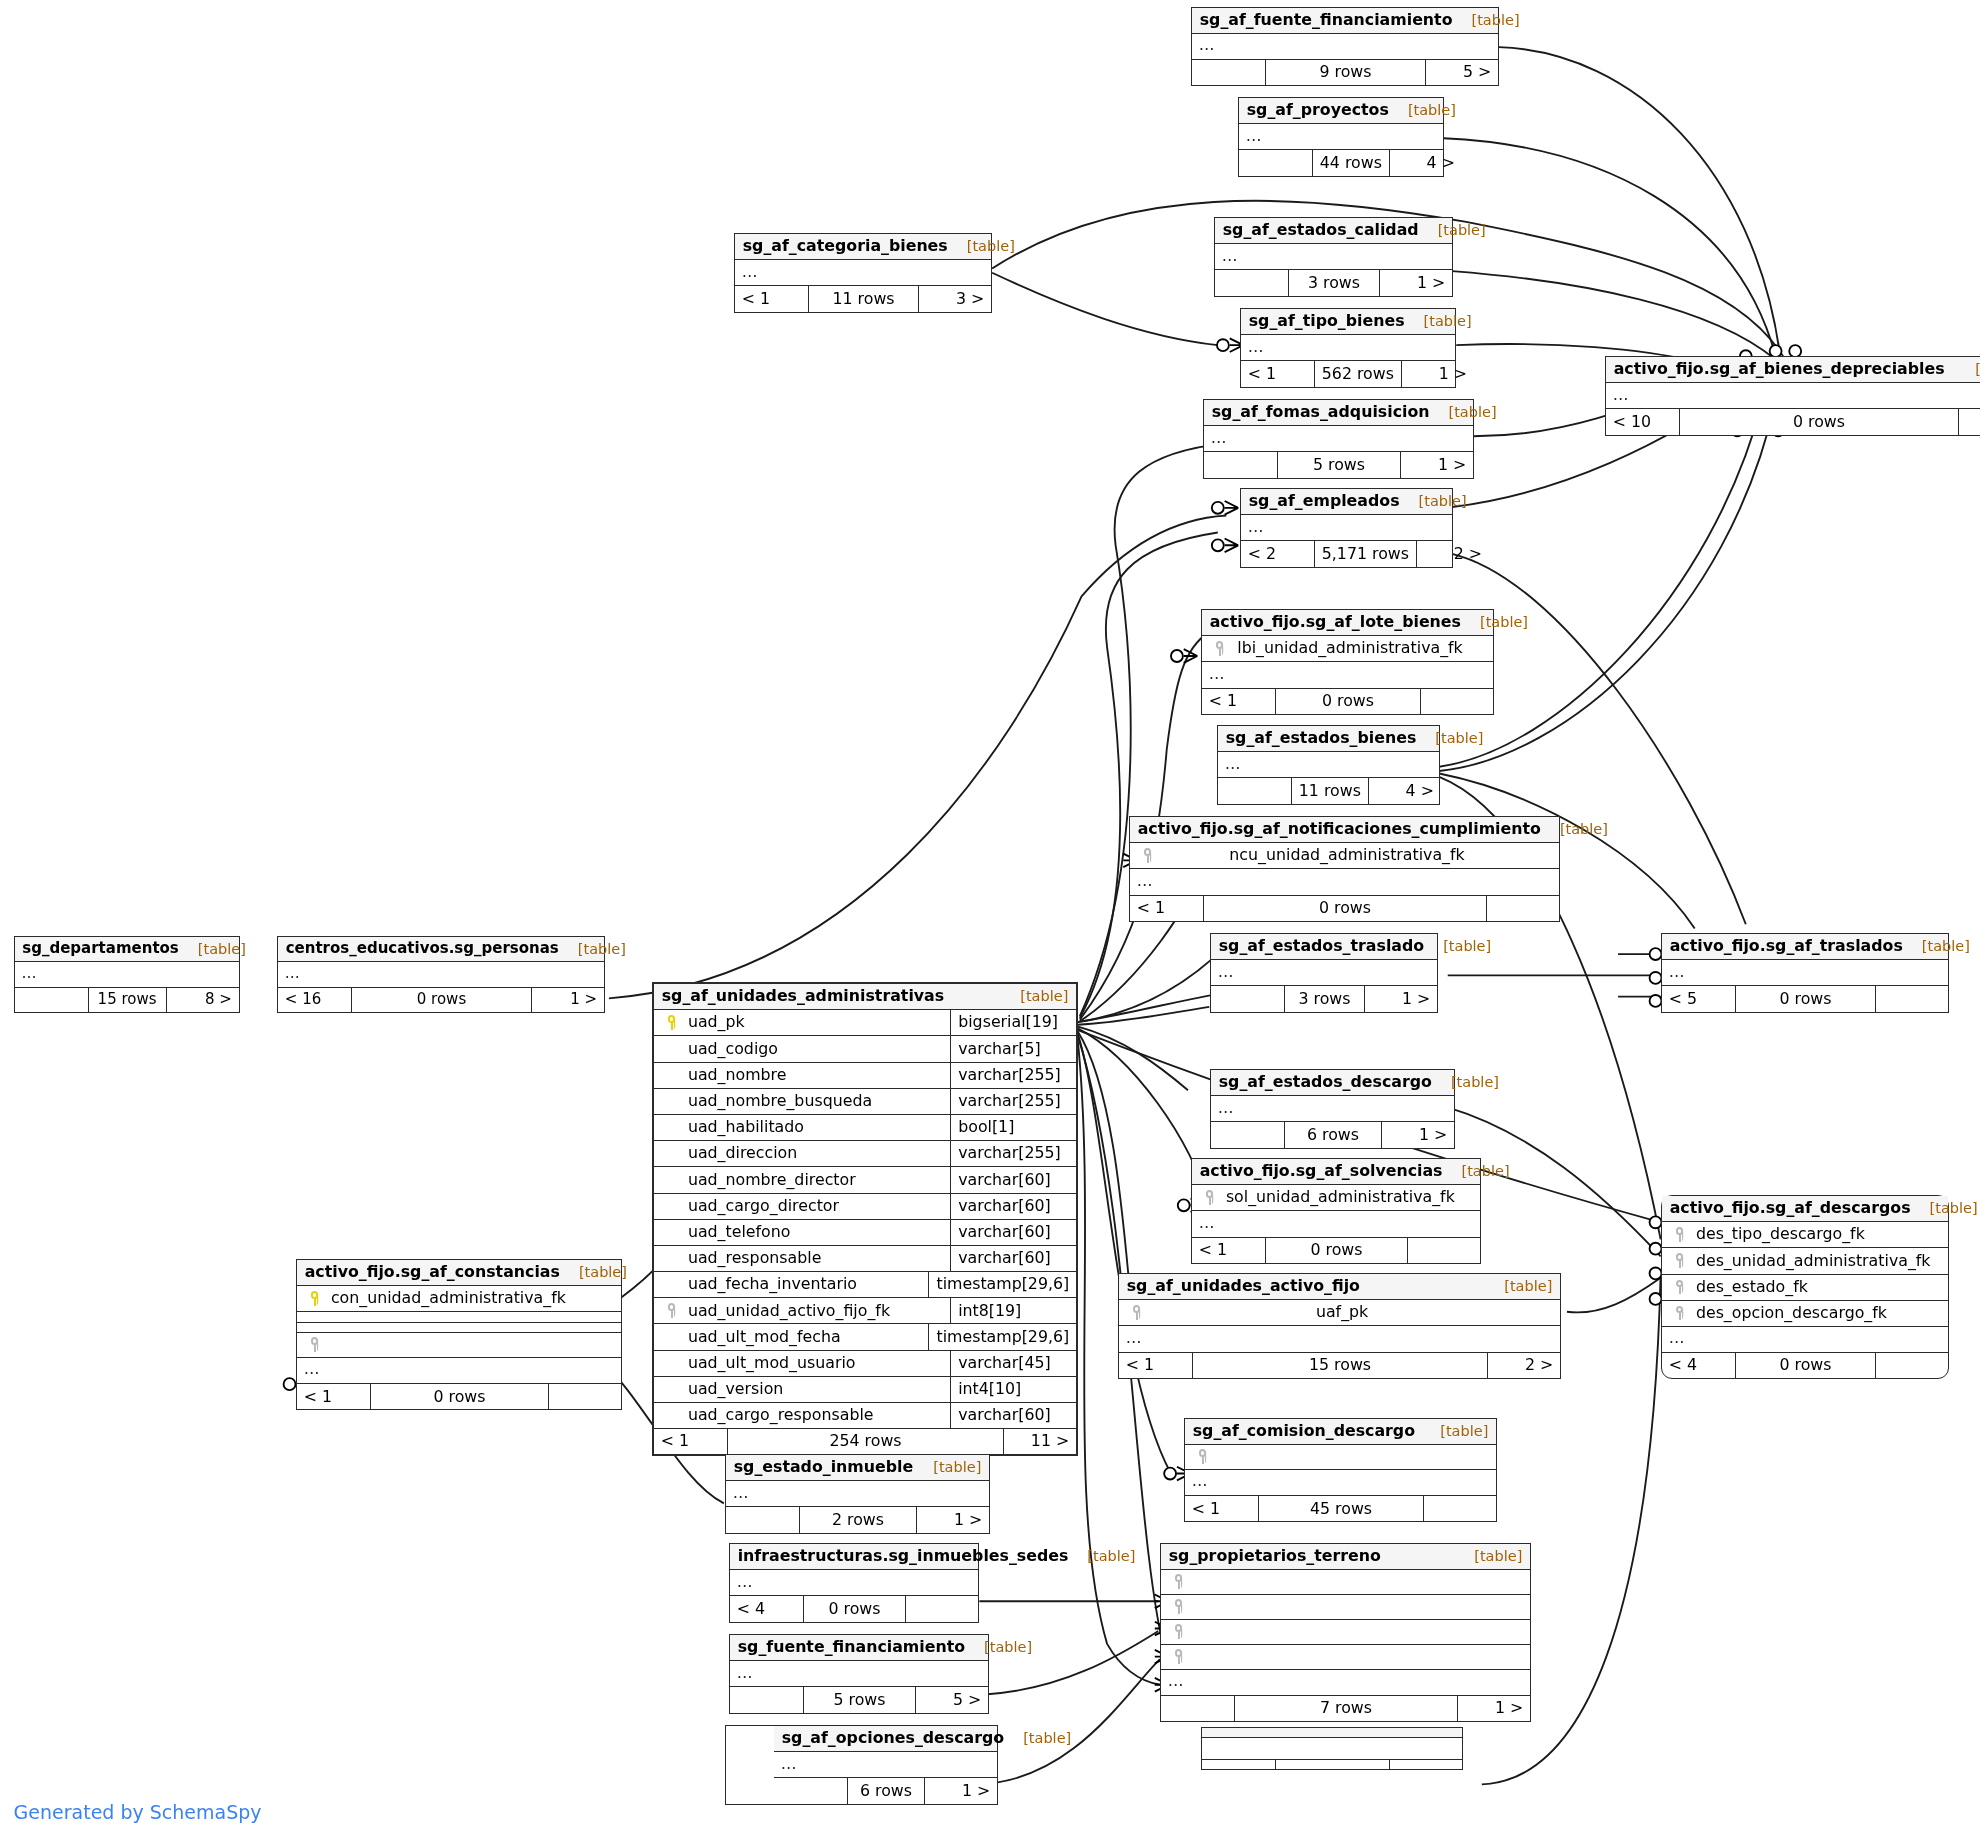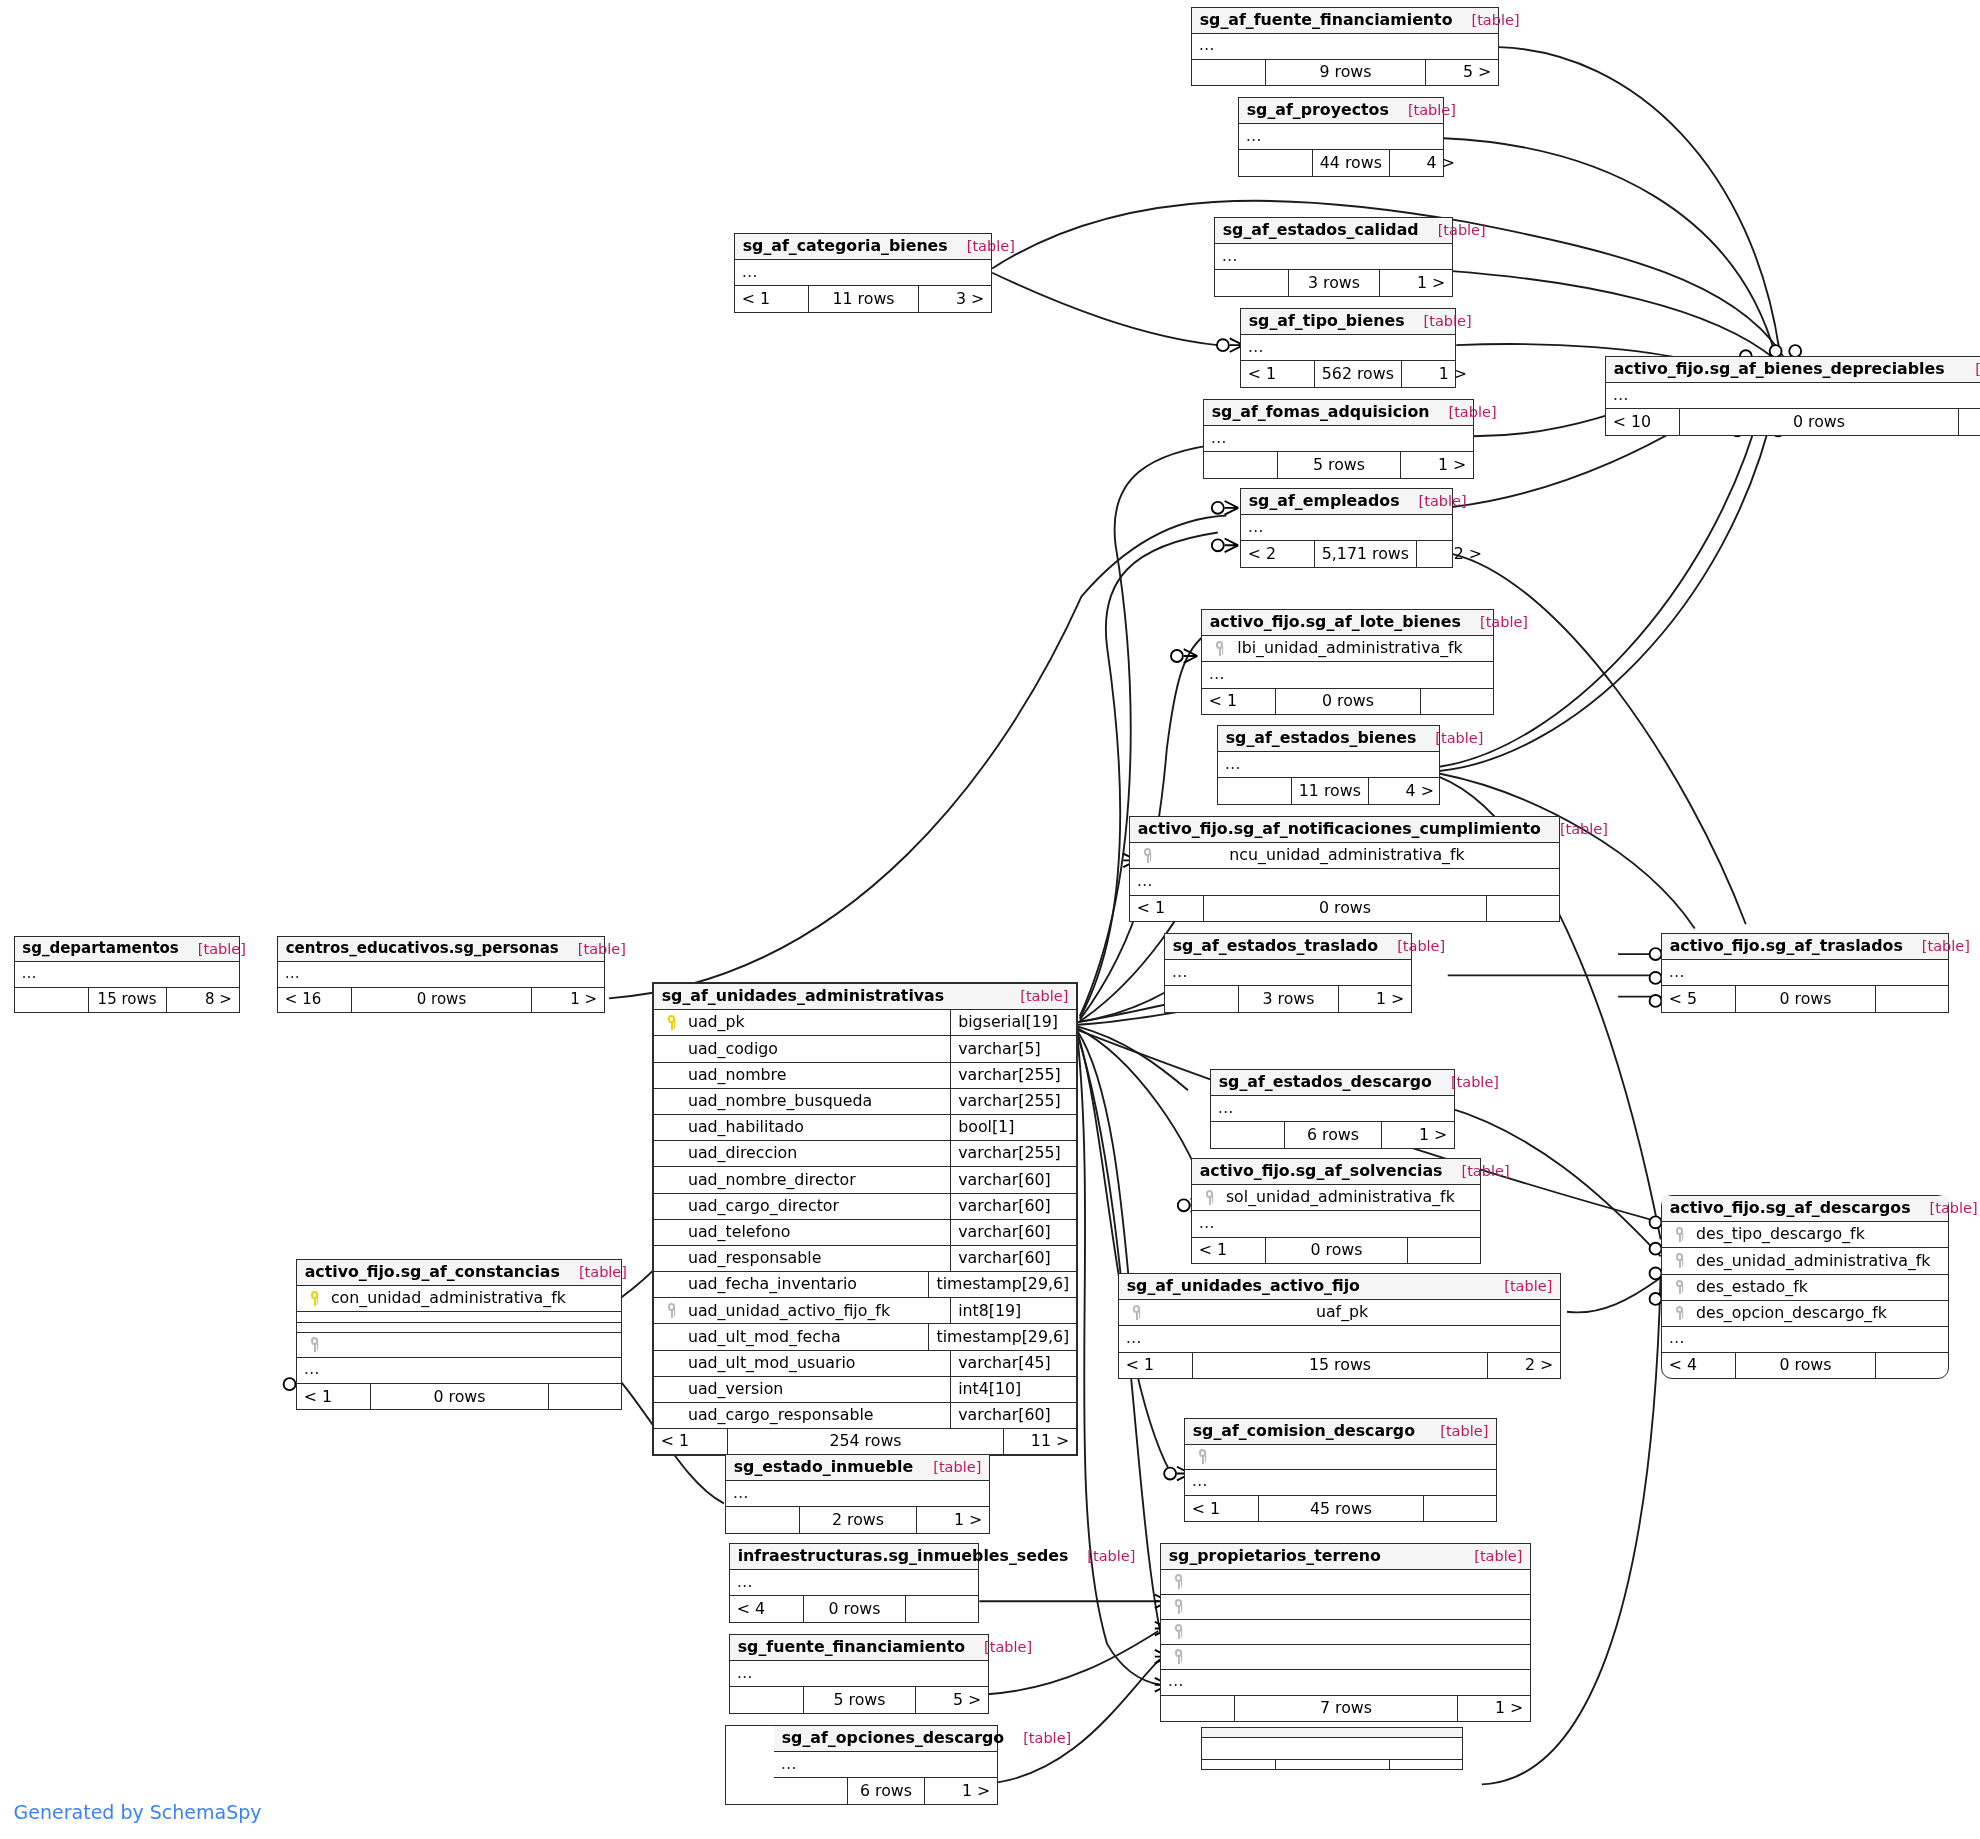--- a/index.html
+++ b/index.html
@@ -46,21 +46,21 @@
     border-bottom: 1.7px solid #2b2b2b;
     padding: 4.3px 7.7px 5.1px 7.7px;
     font-weight: bold;
     white-space: nowrap;
   }
   .node-title .tbl-name { font-weight: bold; }
   .node-title .tbl-tag {
     font-weight: normal;
     font-size: 14.5px;
     padding-left: 19px;
-    color: #be185d;
+    color: #a16207;
   }
   .col-row {
     display: flex;
     align-items: center;
     border-bottom: 0.9px solid #2b2b2b;
     padding: 4.3px 6.8px 5.1px 6.8px;
     white-space: nowrap;
   }
   .col-row.lastcol { border-bottom: 1.7px solid #2b2b2b; }
   .col-row .keycell {
@@ -409,21 +409,21 @@
       <span class="colname">ncu_unidad_administrativa_fk</span>
     </div>
     <div class="ellipsis-row">…</div>
     <div class="footer-row">
       <div class="fcell f-left">&lt; 1</div>
       <div class="fcell f-mid">0 rows</div>
       <div class="fcell f-right"></div>
     </div>
   </div>
 
-  <div class="node" style="left:1164px; top:933px; width:248px;">
+  <div class="node" style="left:1210px; top:933px; width:228px;">
     <div class="node-title">
       <span class="tbl-name">sg_af_estados_traslado</span>
       <span class="tbl-tag">[table]</span>
     </div>
     <div class="ellipsis-row">…</div>
     <div class="footer-row">
       <div class="fcell f-left"></div>
       <div class="fcell f-mid">3 rows</div>
       <div class="fcell f-right">1 &gt;</div>
     </div>

